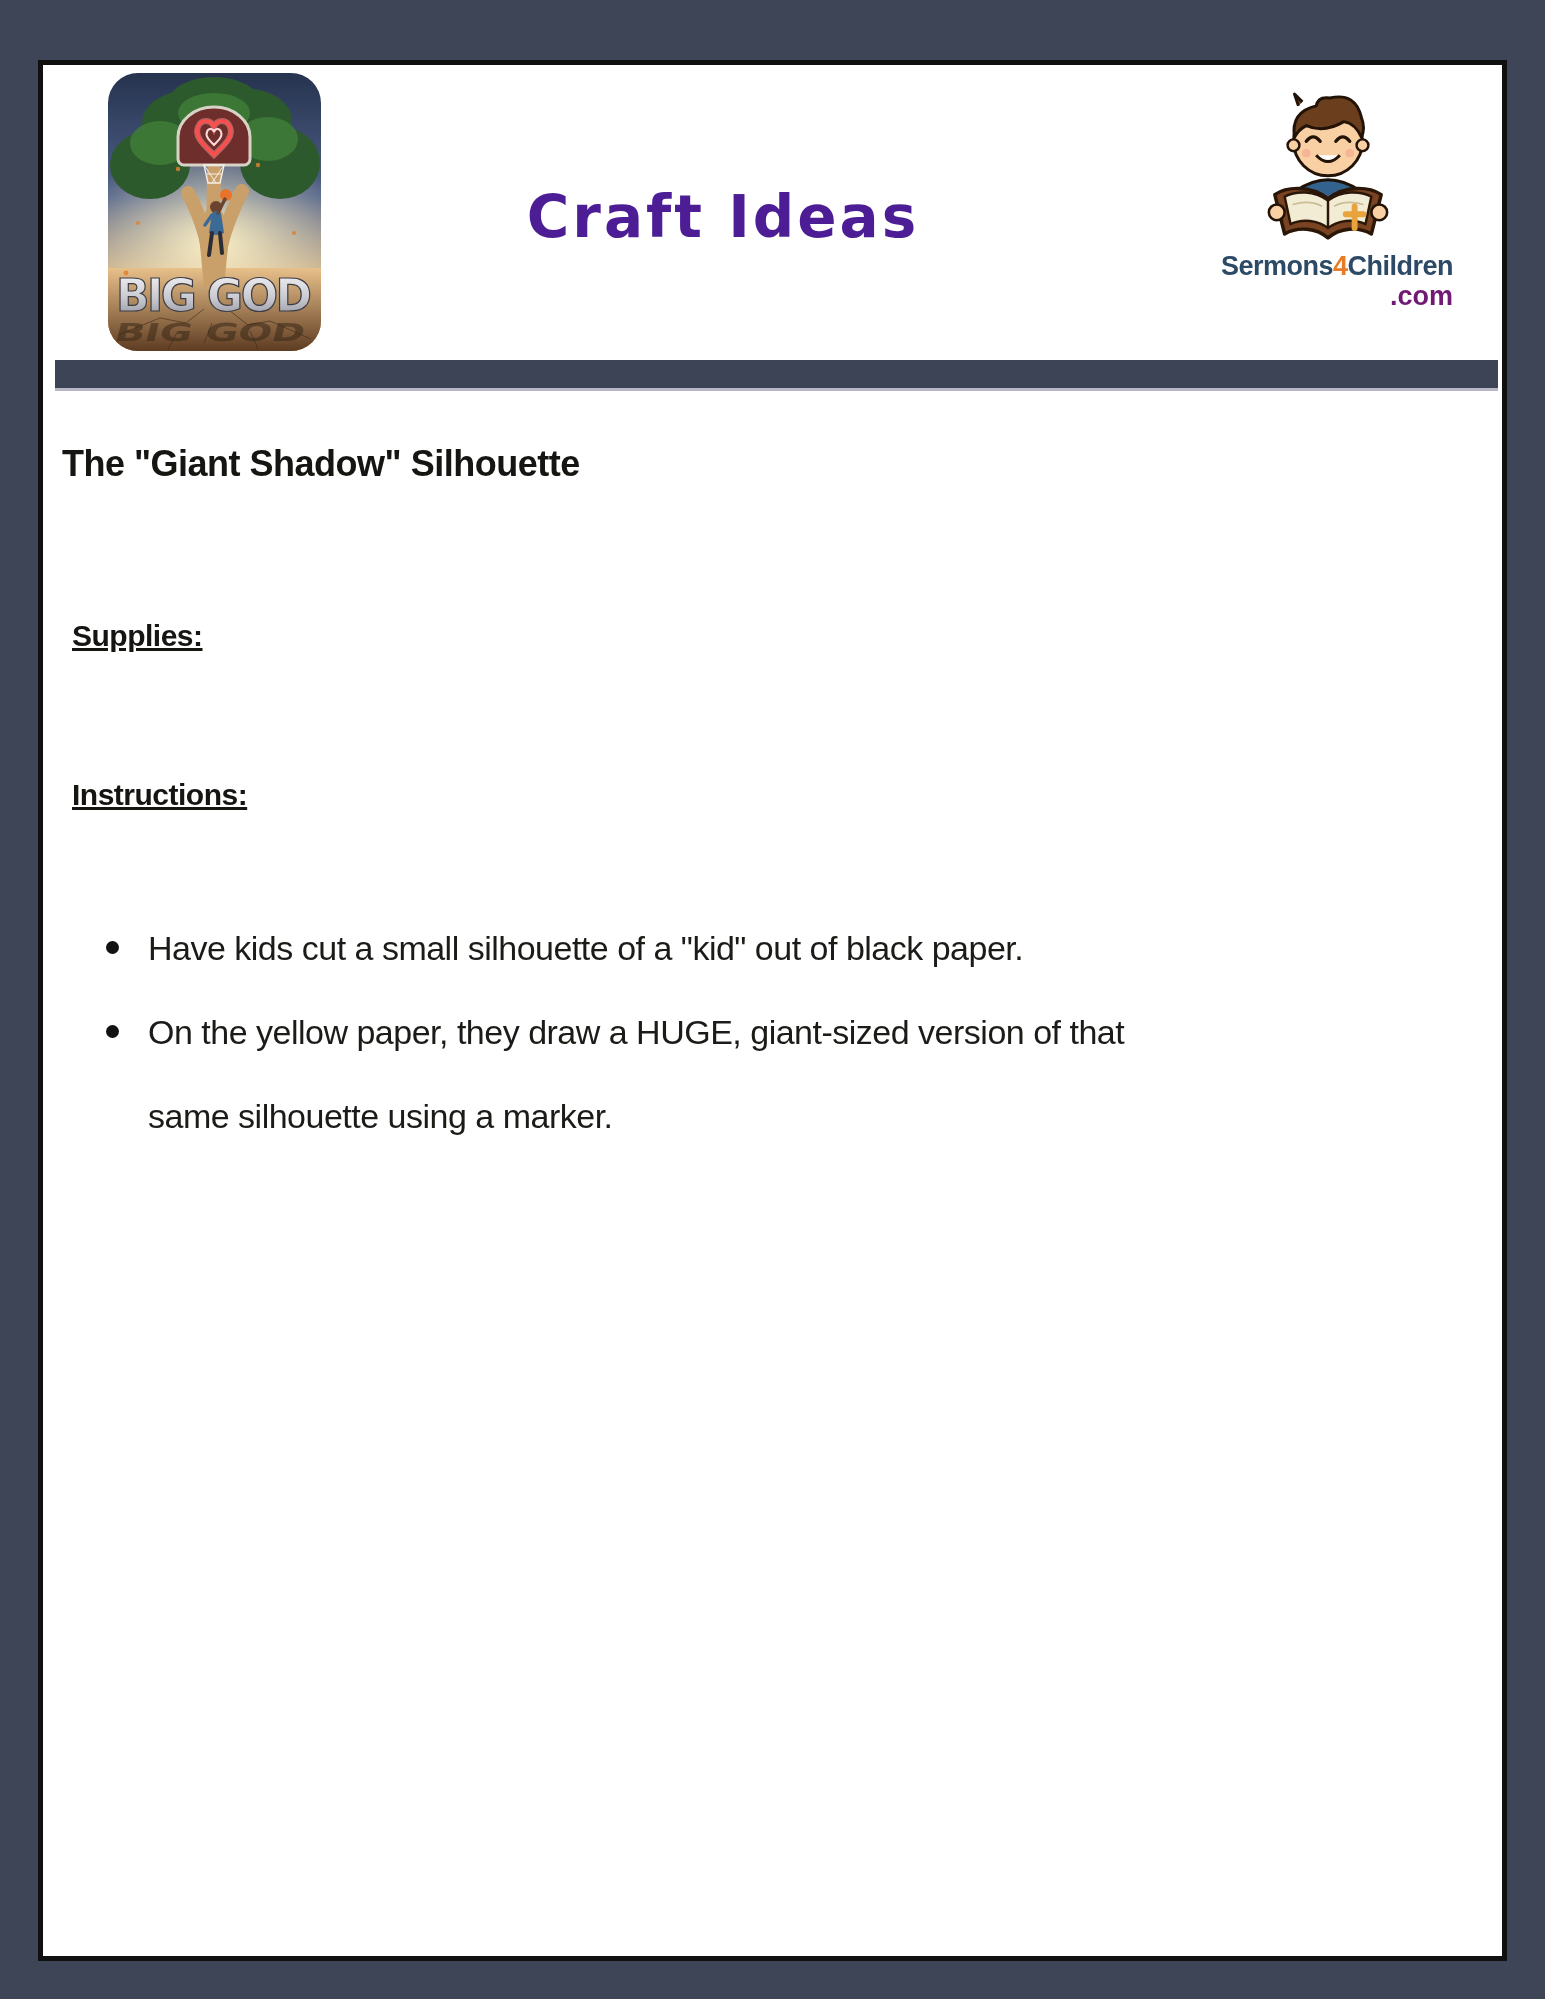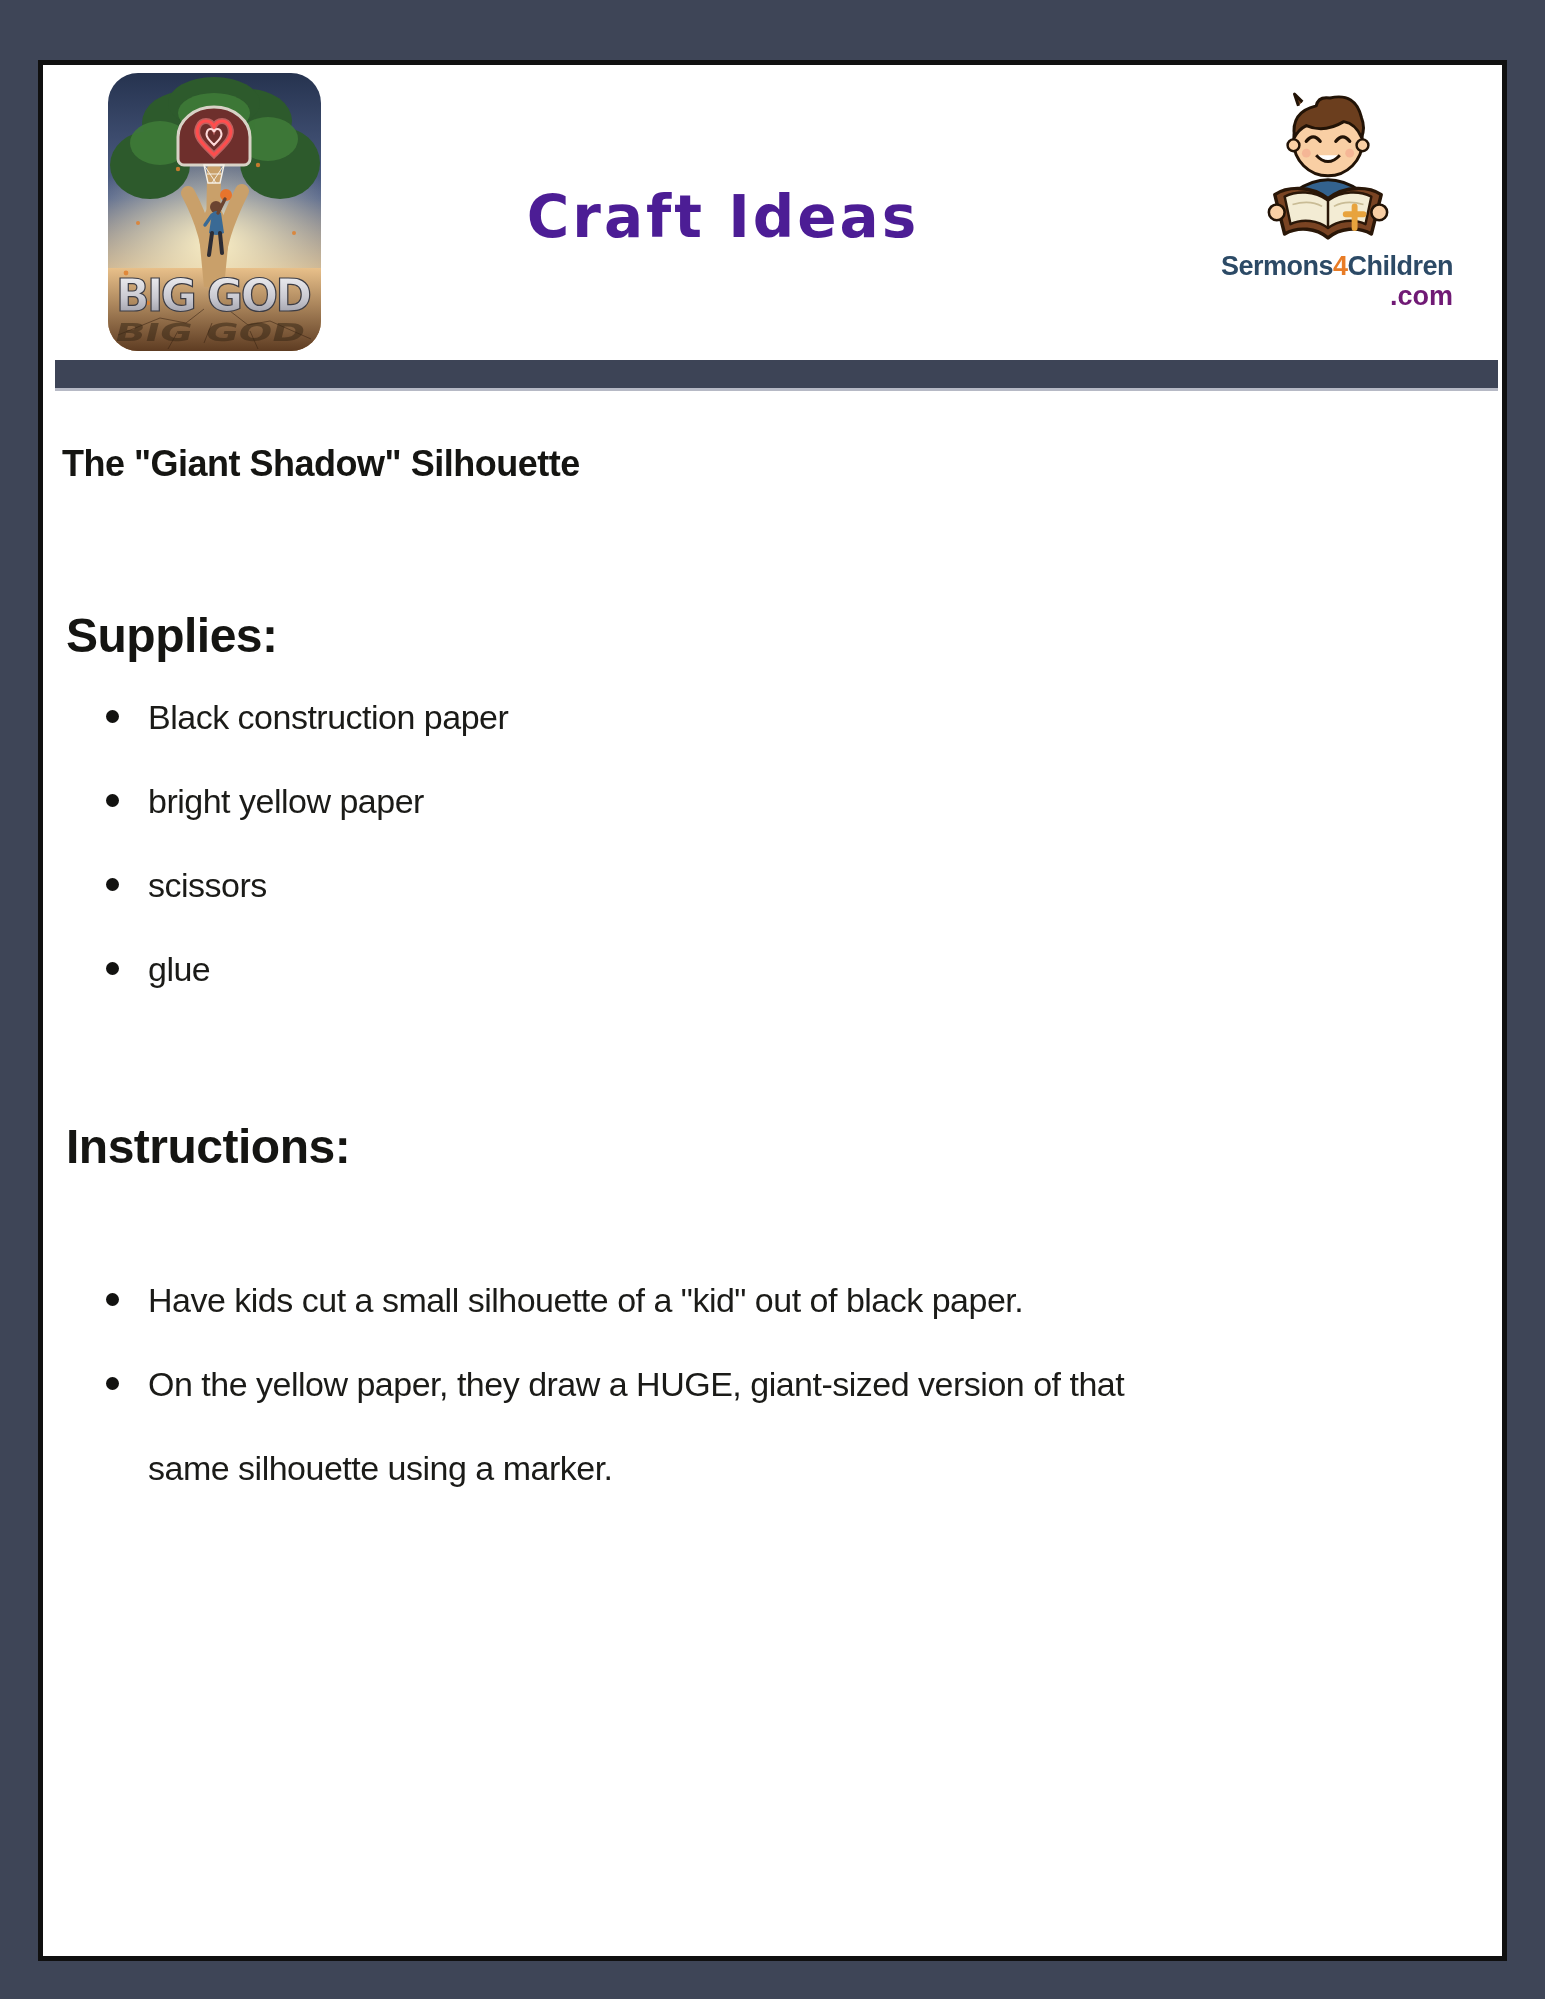--- a/index.html
+++ b/index.html
@@ -43,21 +43,21 @@
   }
   
   .main{
     position:absolute;left:19px;top:377px;width:1090px;
     color:#1b1b18;letter-spacing:-0.5px;
   }
   .section-title{
     margin:0;font-size:36px;line-height:44px;font-weight:bold;color:#151512;
   }
   .list-heading{
-    margin:4px;font-size:48px;line-height:46px;font-weight:bold;color:#151512;
+    margin:10px;font-size:30px;line-height:46px;font-weight:bold;color:#151512;text-decoration:underline;
   }
   .supplies-heading{margin-top:127px;}
   ul.doc-list{
     margin:0;padding:0;list-style:none;
   }
   ul.doc-list li{
     position:relative;padding-left:86px;
     font-size:34px;line-height:84px;
   }
   ul.doc-list li::before{
@@ -204,26 +204,20 @@
   </div>
 
   <div class="divider"></div>
 
   <div class="main">
 
     <h2 class="section-title">The "Giant Shadow" Silhouette</h2>
 
     <div class="list-heading supplies-heading">Supplies:</div>
 
-    <ul class="doc-list supplies-list">
-      <li>Black construction paper</li>
-      <li>bright yellow paper</li>
-      <li>scissors</li>
-      <li>glue</li>
-    </ul>
 
     <div class="list-heading instructions-heading">Instructions:</div>
 
     <ul class="doc-list instructions-list">
       <li>Have kids cut a small silhouette of a "kid" out of black paper.</li>
       <li>On the yellow paper, they draw a HUGE, giant-sized version of that same silhouette using a marker.</li>
     </ul>
 
   </div>
 </div>

